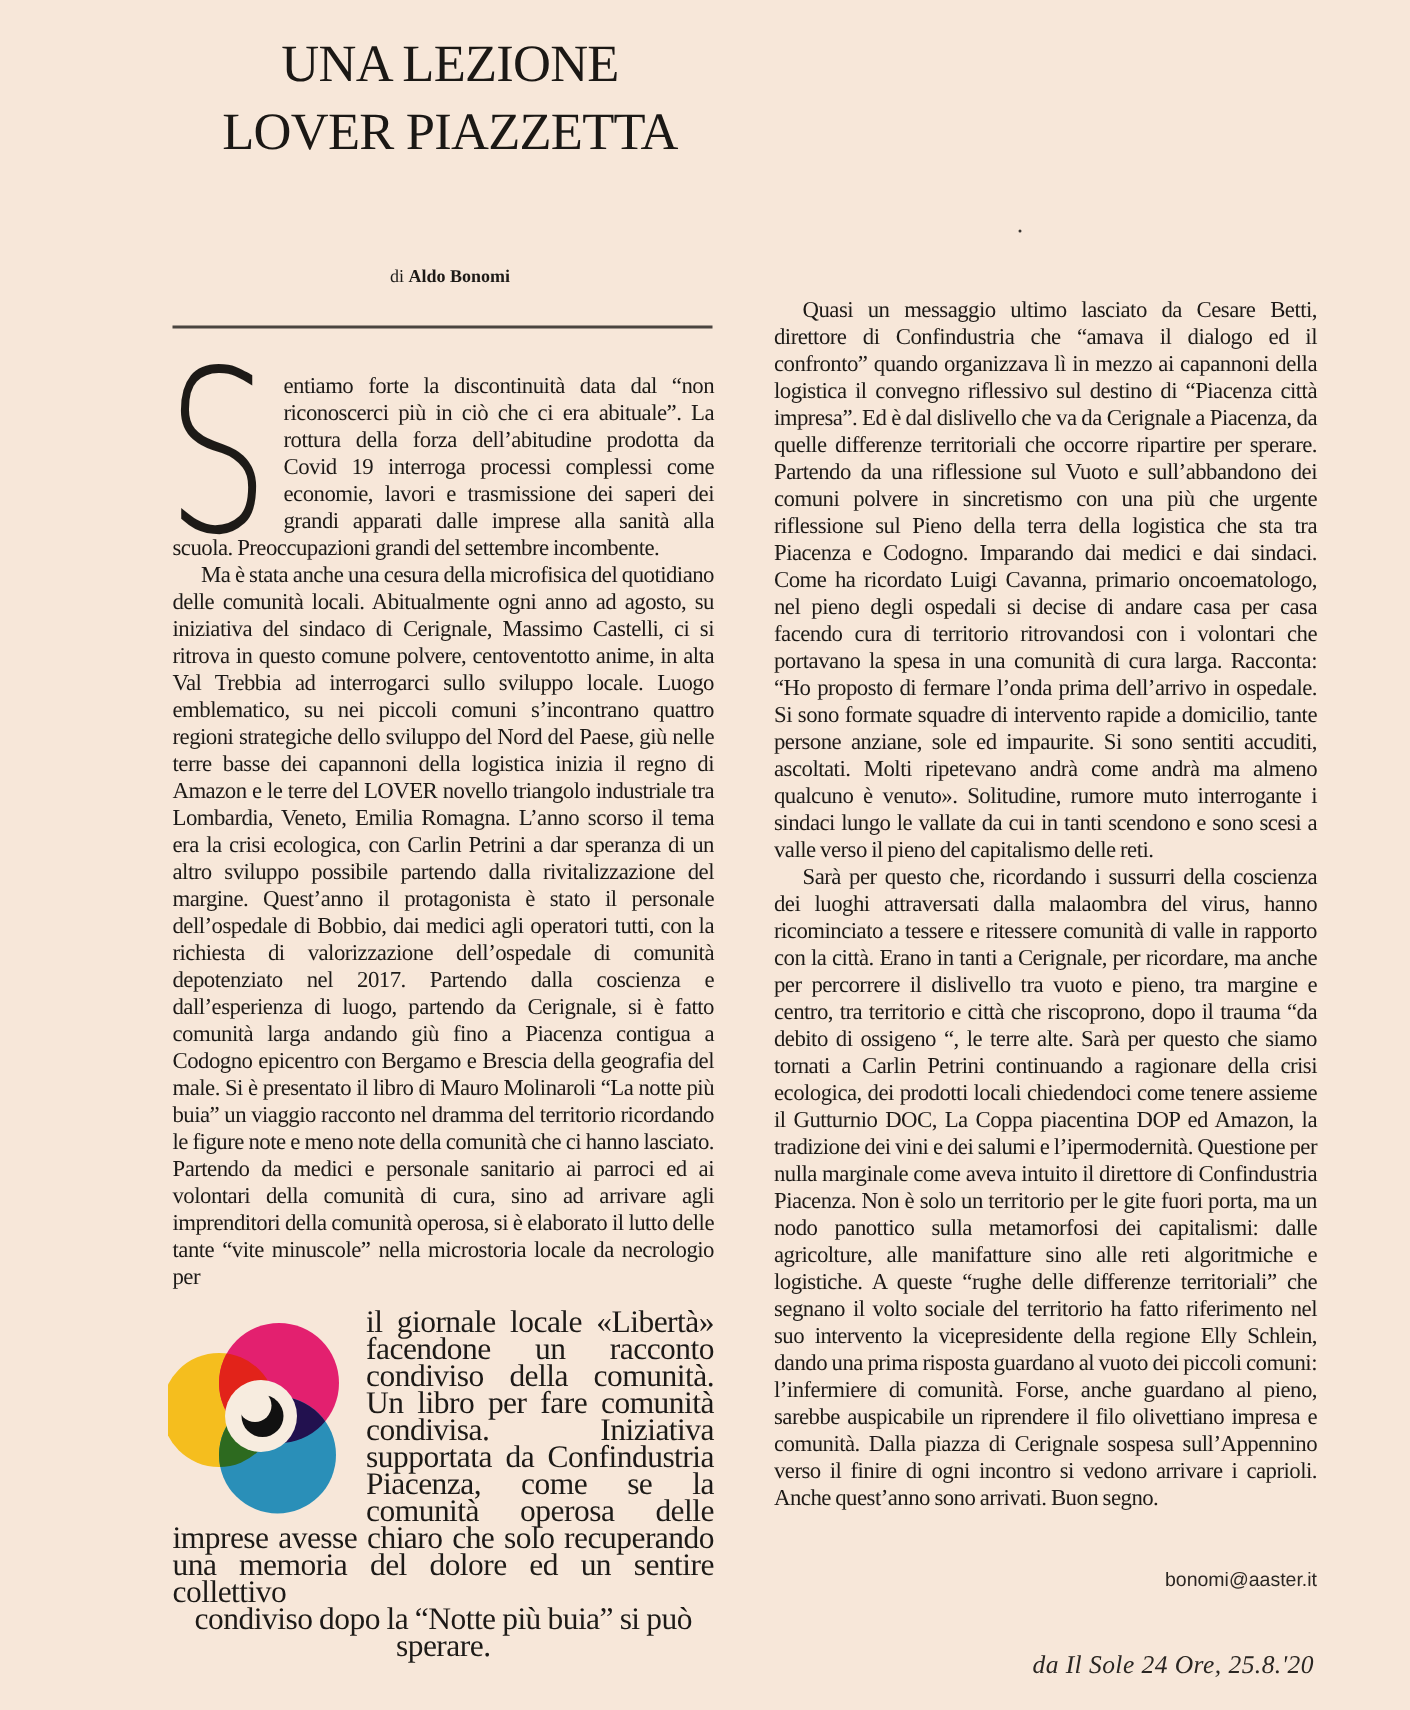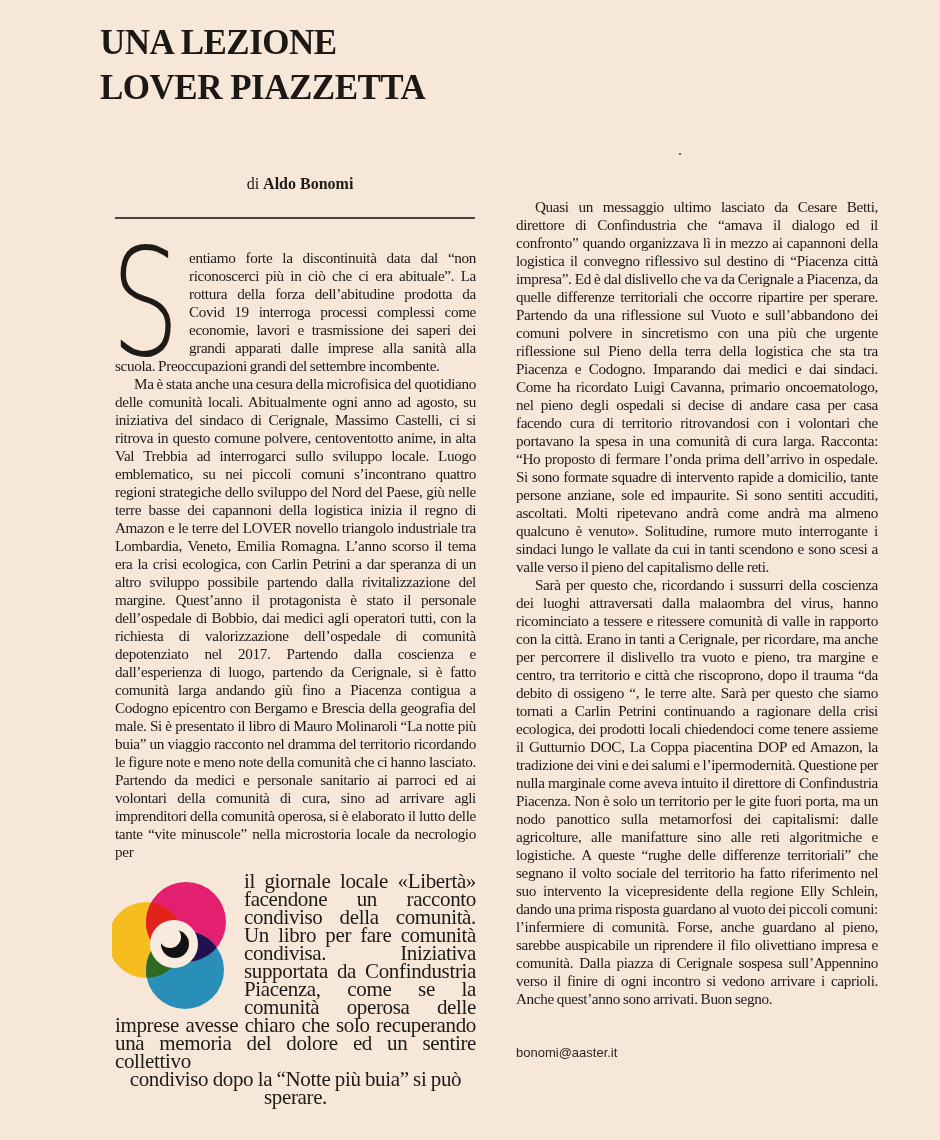--- a/index.html
+++ b/index.html
@@ -7,30 +7,31 @@
     width:940px; height:1140px; overflow:hidden;
     background:#f7e7d9;
     color:#1d1a17;
     font-family:"Liberation Serif", "DejaVu Serif", serif;
     position:relative;
   }
   .page { position:absolute; left:0; top:0; width:940px; height:1140px; }
 
   .title {
     position:absolute; left:100px; top:20px; width:400px;
+    text-align:center;
     font-family:"Liberation Serif", serif;
-    font-size:35px; line-height:45px; font-weight:bold;
+    font-size:35px; line-height:45px; font-weight:normal;
     letter-spacing:-0.5px;
     margin:0; color:#1b1815;
   }
   .title span { display:block; }
 
   .byline {
     position:absolute; left:100px; top:174px; width:400px;
-    text-align:center; font-size:16px; line-height:20px;
+    text-align:center; font-size:12px; line-height:20px;
   }
   .byline .author { font-weight:bold; }
 
   .rule {
     position:absolute; left:115px; top:217px; width:360px; height:2px;
     background:#4a4540;
   }
 
   .col {
     position:absolute;
@@ -68,21 +69,21 @@
     shape-outside: inset(0 0 0 0);
   }
   .logo svg { display:block; }
 
   .left-tail { position:absolute; left:115px; top:872px; width:361px; }
   .tail-wrap { font-size:21px; line-height:18px; text-align:justify; letter-spacing:-0.35px; word-spacing:-0.5px; }
   .tail-wrap .last-line { margin-left:0; text-align:center; }
 
   .email {
     position:absolute; left:516px; top:1045px; width:362px;
-    text-align:left;
+    text-align:right;
     font-family:"Liberation Sans", "DejaVu Sans", sans-serif;
     font-size:13px; line-height:16px; color:#2a2622;
   }
 
   .source {
     position:absolute; left:600px; top:1100px; width:276px;
     text-align:right;
     font-family:"Liberation Serif", serif;
     font-style:italic;
     font-size:17px; line-height:20px;
@@ -168,14 +169,15 @@
     <p>
       <span>Quasi un messaggio ultimo lasciato da Cesare Betti, direttore di Confindustria che “amava il dialogo ed il confronto” quando organizzava lì in mezzo ai capannoni della logistica il convegno riflessivo sul destino di “Piacenza città impresa”. Ed è dal dislivello che va da Cerignale a Piacenza, da quelle differenze territoriali che occorre ripartire per sperare. Partendo da una riflessione sul Vuoto e sull’abbandono dei comuni polvere in sincretismo con una più che urgente riflessione sul Pieno della terra della logistica che sta tra Piacenza e Codogno. Imparando dai medici e dai sindaci. Come ha ricordato Luigi Cavanna, primario oncoematologo, nel pieno degli ospedali si decise di andare casa per casa facendo cura di territorio ritrovandosi con i volontari che portavano la spesa in una comunità di cura larga. Racconta: “Ho proposto di fermare l’onda prima dell’arrivo in ospedale. Si sono formate squadre di intervento rapide a domicilio, tante persone anziane, sole ed impaurite. Si sono sentiti accuditi, ascoltati. Molti ripetevano andrà come andrà ma almeno qualcuno è venuto». Solitudine, rumore muto interrogante i sindaci lungo le vallate da cui in tanti scendono e sono scesi a valle verso il pieno del capitalismo delle reti.</span>
     </p>
     <p>
       <span>Sarà per questo che, ricordando i sussurri della coscienza dei luoghi attraversati dalla malaombra del virus, hanno ricominciato a tessere e ritessere comunità di valle in rapporto con la città. Erano in tanti a Cerignale, per ricordare, ma anche per percorrere il dislivello tra vuoto e pieno, tra margine e centro, tra territorio e città che riscoprono, dopo il trauma “da debito di ossigeno “, le terre alte. Sarà per questo che siamo tornati a Carlin Petrini continuando a ragionare della crisi ecologica, dei prodotti locali chiedendoci come tenere assieme il Gutturnio DOC, La Coppa piacentina DOP ed Amazon, la tradizione dei vini e dei salumi e l’ipermodernità. Questione per nulla marginale come aveva intuito il direttore di Confindustria Piacenza. Non è solo un territorio per le gite fuori porta, ma un nodo panottico sulla metamorfosi dei capitalismi: dalle agricolture, alle manifatture sino alle reti algoritmiche e logistiche. A queste “rughe delle differenze territoriali” che segnano il volto sociale del territorio ha fatto riferimento nel suo intervento la vicepresidente della regione Elly Schlein, dando una prima risposta guardano al vuoto dei piccoli comuni: l’infermiere di comunità. Forse, anche guardano al pieno, sarebbe auspicabile un riprendere il filo olivettiano impresa e comunità. Dalla piazza di Cerignale sospesa sull’Appennino verso il finire di ogni incontro si vedono arrivare i caprioli. Anche quest’anno sono arrivati. Buon segno.</span>
     </p>
   </div>
 
   <div class="email">bonomi@aaster.it</div>
 
+  <div class="source">da Il Sole 24 Ore, 25.8.'20</div>
 
 </div>
 
 </body></html>

